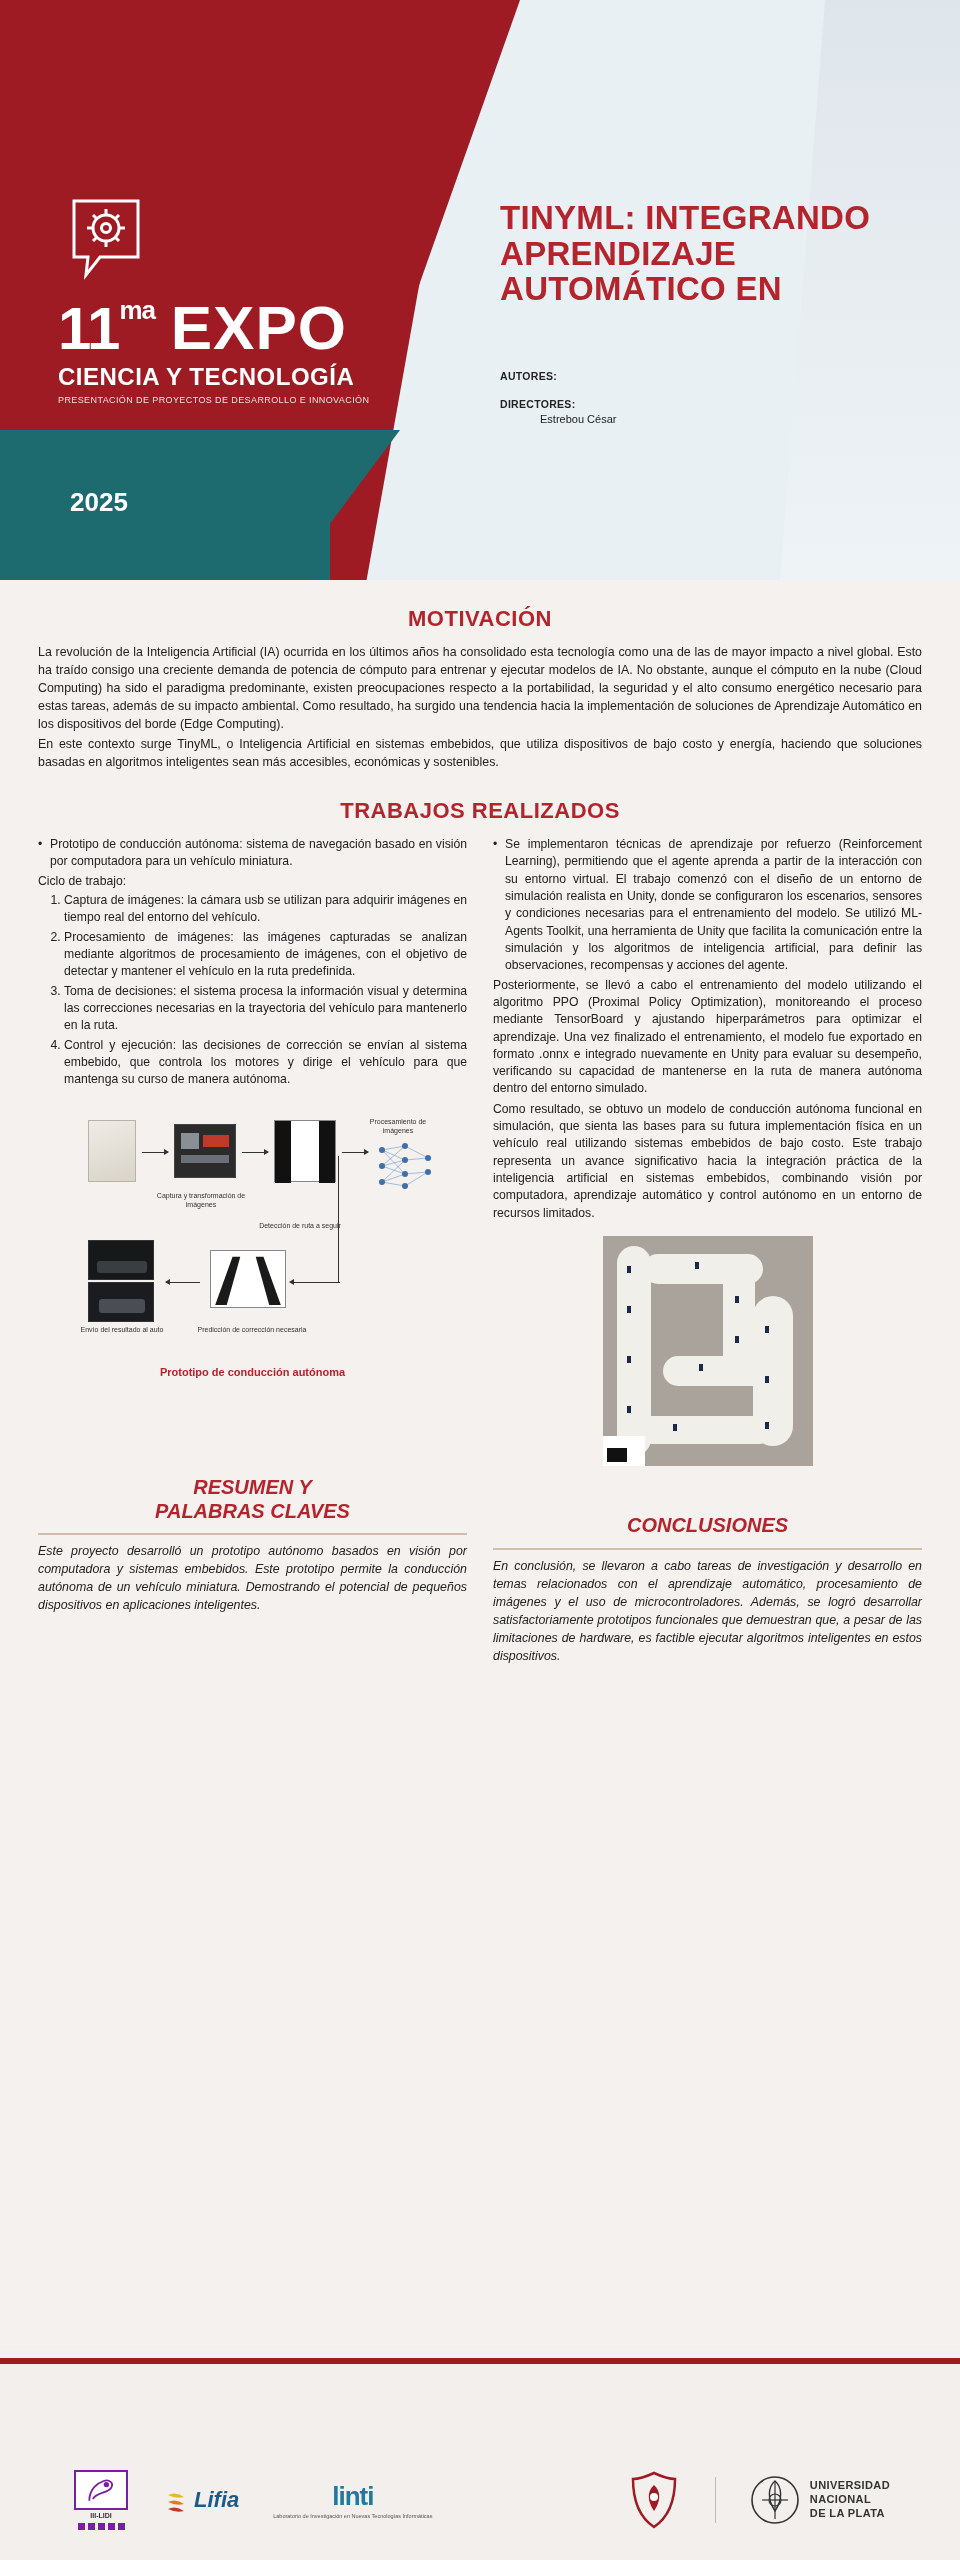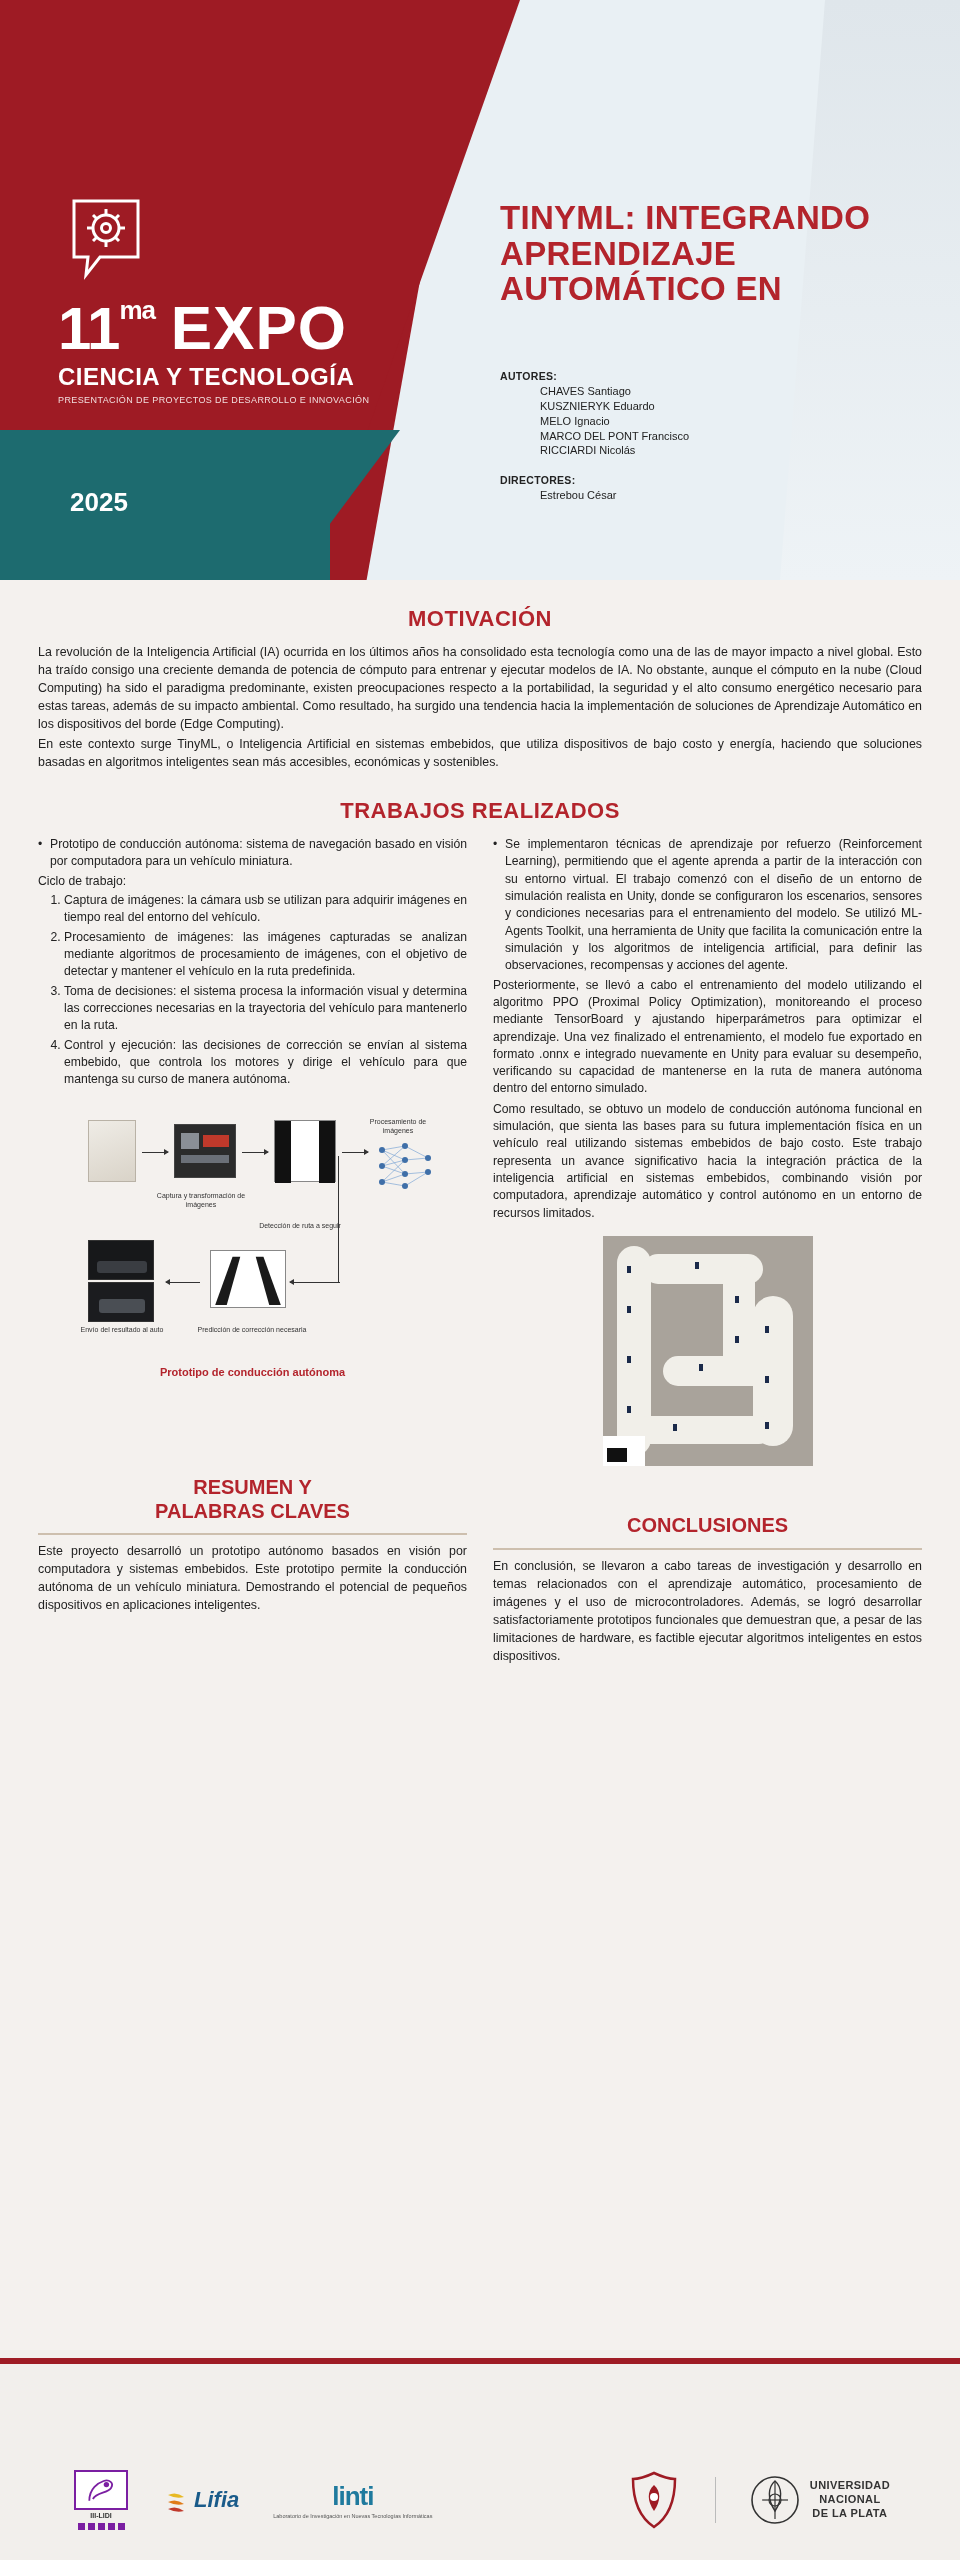--- a/index.html
+++ b/index.html
@@ -156,21 +156,21 @@
     position:absolute; left:0; bottom:0; width:42px; height:30px; background:#fff;
   }
   .photo .corner i {
     position:absolute; left:4px; bottom:4px; width:20px; height:14px; background:#111;
   }
 
   
   .bottom {
     display:flex; gap:26px; padding: 10px 38px 0 38px; align-items:flex-start;
   }
-  .bottom .col { width:50%; }
+  .bottom .col { width:50%;font-style:italic; }
   .sec-h {
     text-align:center; color:#b3242c; font-size:20px; font-weight:bold;
     line-height:1.18; margin-bottom:10px;
   }
   .divider { height:2px; background:#cdbfae; margin:10px 0 8px 0; }
 
   
   .footer-band {
     position:absolute; bottom:0; left:0; width:960px; height:210px;
     background:#f2efec;
@@ -178,21 +178,21 @@
   .footer-rule {
     position:absolute; bottom:196px; left:0; width:960px; height:6px;
     background:#9e1b24;
   }
   .footer-inner {
     position:absolute; bottom:30px; left:0; width:960px;
     display:flex; align-items:center; justify-content:space-between;
     padding: 0 70px;
   }
   .logos-left { display:flex; align-items:center; gap:34px; }
-  .logos-right { display:flex; align-items:center; gap:34px;text-align:center; }
+  .logos-right { display:flex; align-items:center; gap:34px; }
 
   .logo-iiilidi { width:62px; text-align:center; }
   .logo-iiilidi .box { width:54px; height:40px; border:2px solid #7b1fa2; margin:0 auto; position:relative; background:#fff; }
   .logo-iiilidi .dots { display:flex; gap:3px; justify-content:center; margin-top:4px; }
   .logo-iiilidi .dots i { width:7px; height:7px; background:#7b1fa2; display:block; }
   .logo-iiilidi .cap { font-size:7px; font-weight:bold; color:#333; margin-top:2px; }
 
   .logo-lifia { display:flex; align-items:flex-end; gap:8px; }
   .logo-lifia .wave { width:20px; height:22px; }
   .logo-lifia .nm { font-size:22px; font-weight:bold; color:#1a5b8a; font-style:italic; }
@@ -240,27 +240,20 @@
     <div class="expo-sub">CIENCIA Y TECNOLOGÍA</div>
     <div class="expo-sub2">PRESENTACIÓN DE PROYECTOS DE DESARROLLO E INNOVACIÓN</div>
   </div>
 
   <div class="expo-year">2025</div>
 
   <div class="hdr-title">TINYML: INTEGRANDO APRENDIZAJE AUTOMÁTICO EN</div>
 
   <div class="hdr-meta">
     <div class="lbl">AUTORES:</div>
-    <ul>
-      <li>CHAVES Santiago</li>
-      <li>KUSZNIERYK Eduardo</li>
-      <li>MELO Ignacio</li>
-      <li>MARCO DEL PONT Francisco</li>
-      <li>RICCIARDI Nicolás</li>
-    </ul>
     <div class="lbl dir">DIRECTORES:</div>
     <ul>
       <li>Estrebou César</li>
     </ul>
   </div>
 </div>
 
 <div class="section-title">MOTIVACIÓN</div>
 <div class="body-wrap">
   <p class="txt">La revolución de la Inteligencia Artificial (IA) ocurrida en los últimos años ha consolidado esta tecnología como una de las de mayor impacto a nivel global. Esto ha traído consigo una creciente demanda de potencia de cómputo para entrenar y ejecutar modelos de IA. No obstante, aunque el cómputo en la nube (Cloud Computing) ha sido el paradigma predominante, existen preocupaciones respecto a la portabilidad, la seguridad y el alto consumo energético necesario para estas tareas, además de su impacto ambiental.  Como resultado, ha surgido una tendencia hacia la implementación de soluciones de Aprendizaje Automático en los dispositivos del borde (Edge Computing).</p>

